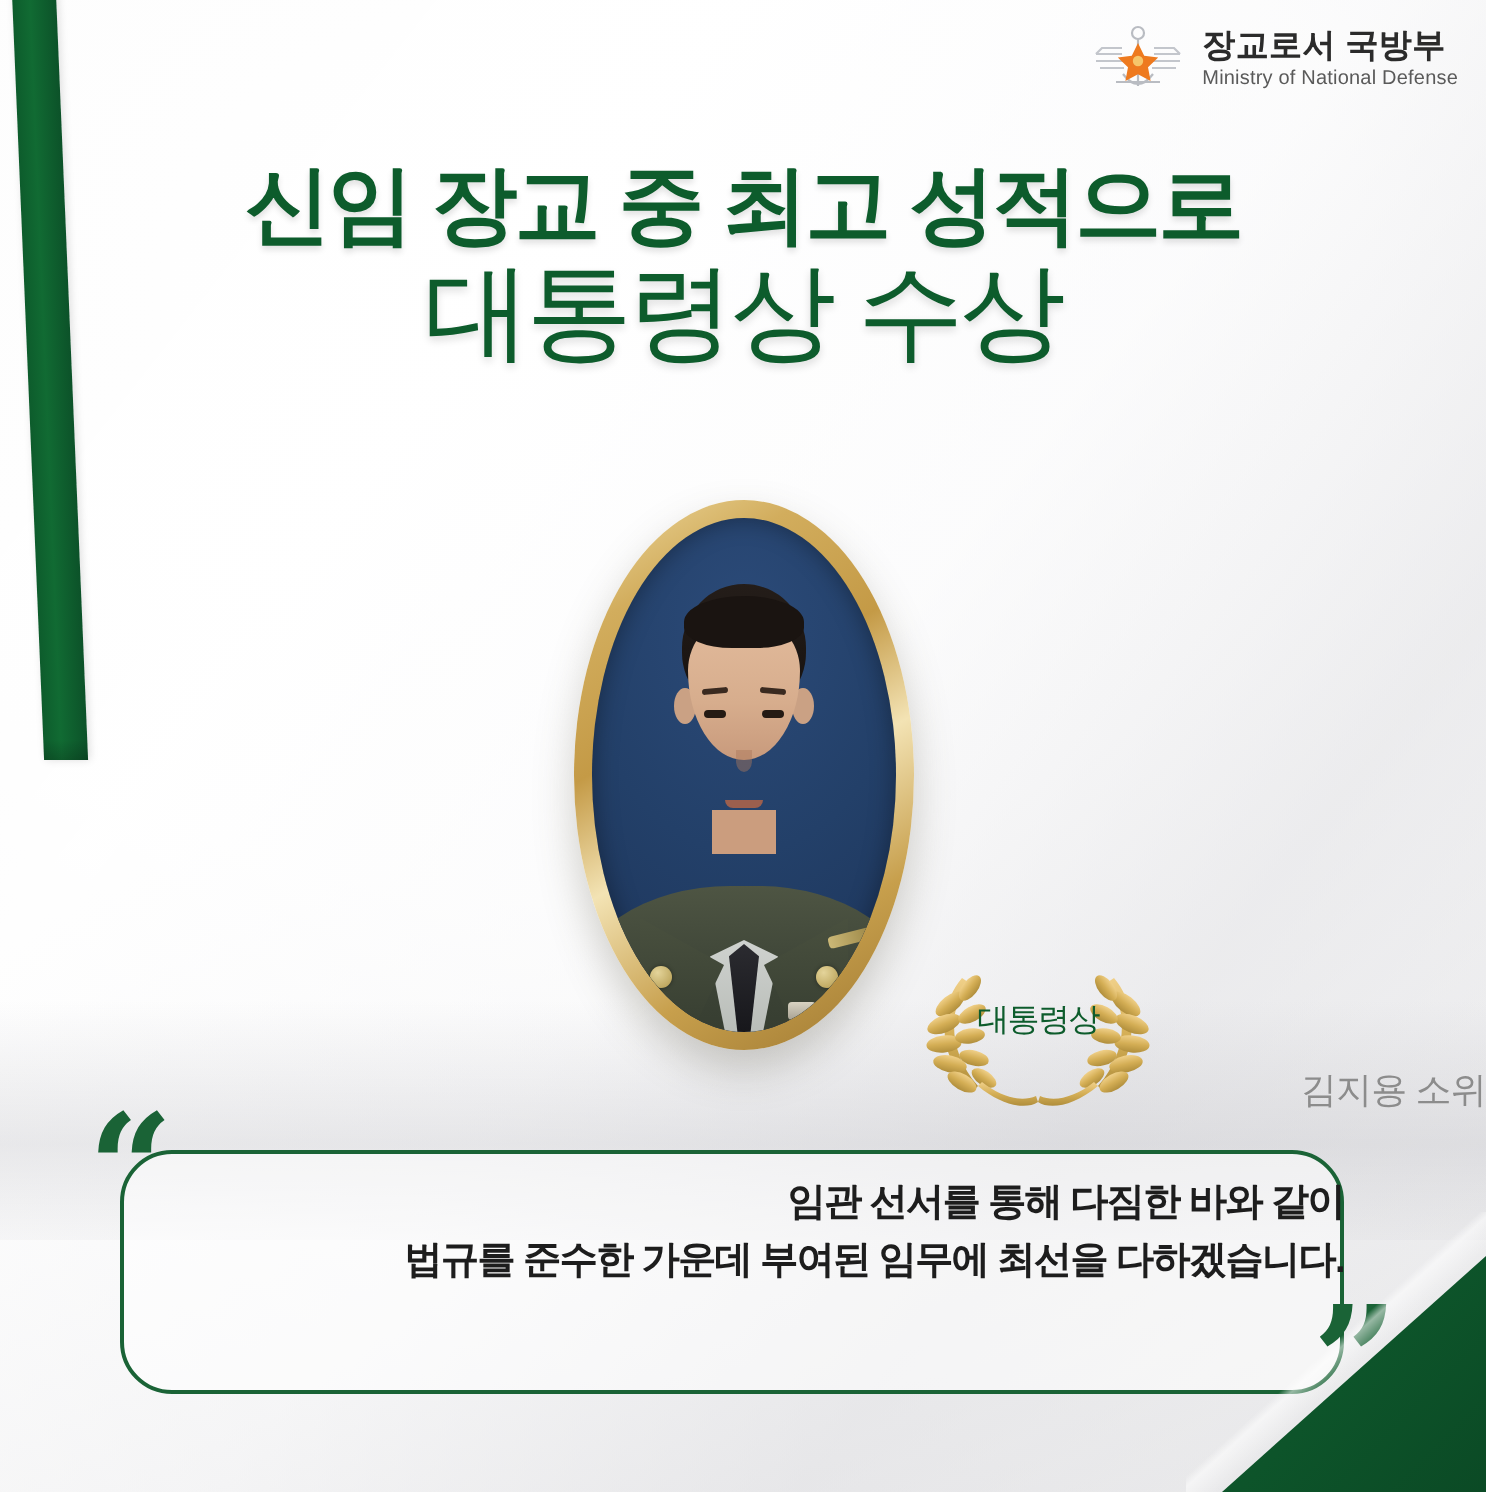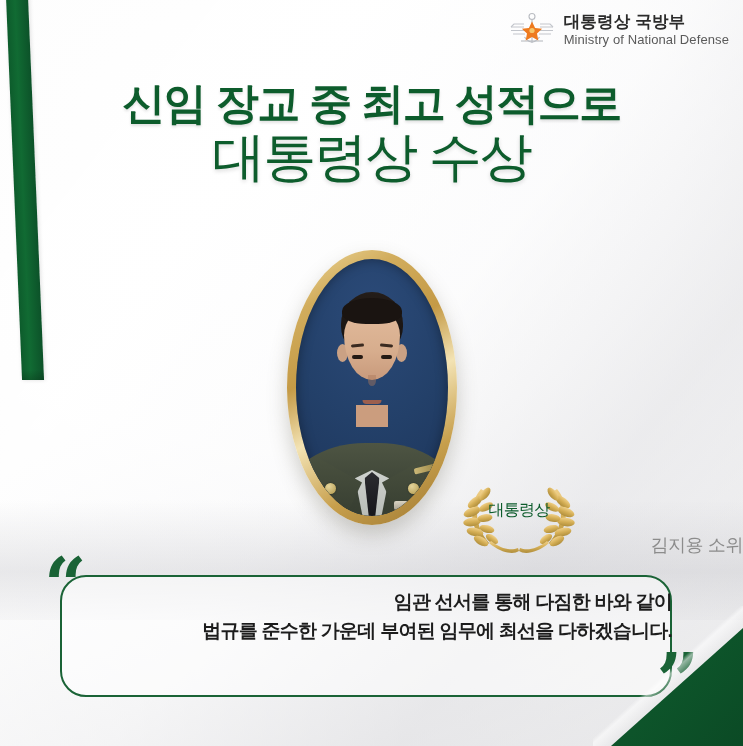--- a/index.html
+++ b/index.html
@@ -34,21 +34,21 @@
     position:absolute;top:10px;right:14px;
     display:flex;align-items:center;gap:9px;
   }
   .brand-emblem{width:46px;height:40px;display:block;}
   .brand-text{line-height:1.05;}
   .brand-ko{
     font-size:16.5px;font-weight:bold;color:#2b2b2b;letter-spacing:.2px;
     white-space:nowrap;
   }
   .brand-en{
-    font-size:13px;color:#5a5a5a;letter-spacing:.1px;margin-top:2px;
+    font-size:10px;color:#5a5a5a;letter-spacing:.1px;margin-top:2px;
     white-space:nowrap;
   }
 
   
   .ribbon{
     position:absolute;left:14px;top:-4px;
     width:22px;height:384px;
     background:linear-gradient(90deg,#0d5c2c 0%,#116b33 40%,#0c5229 100%);
     transform:skewX(2.4deg);
     box-shadow:1px 0 4px rgba(0,0,0,.13);
@@ -256,21 +256,21 @@
         <g fill="none" stroke="#c3c6cc" stroke-width="1.1">
           <path d="M2 17 h13 M2 20.5 h14 M4 24 h12"></path>
           <path d="M44 17 h-13 M44 20.5 h-14 M42 24 h-12"></path>
           <path d="M2 17 l3 -3 h10 M44 17 l-3 -3 h-10"></path>
         </g>
         <path d="M23 11.5 l3.1 6.4 7 .9 -5.1 4.8 1.3 6.9 -6.3 -3.4 -6.3 3.4 1.3 -6.9 -5.1 -4.8 7 -.9 z" fill="#ee7a1f"></path>
         <circle cx="23" cy="20.5" r="2.6" fill="#f6c66a"></circle>
       </svg>
     </span>
     <span class="brand-text">
-      <span class="brand-ko">대통령상 국방부</span>
+      <span class="brand-ko">장교로서 국방부</span>
       <span class="brand-en" style="display:block">Ministry of National Defense</span>
     </span>
   </div>
 
   <div class="headline">
     <div class="l1">신임 장교 중 최고 성적으로</div>
     <div class="l2">대통령상 수상</div>
   </div>
 
   <div class="portrait-wrap">

